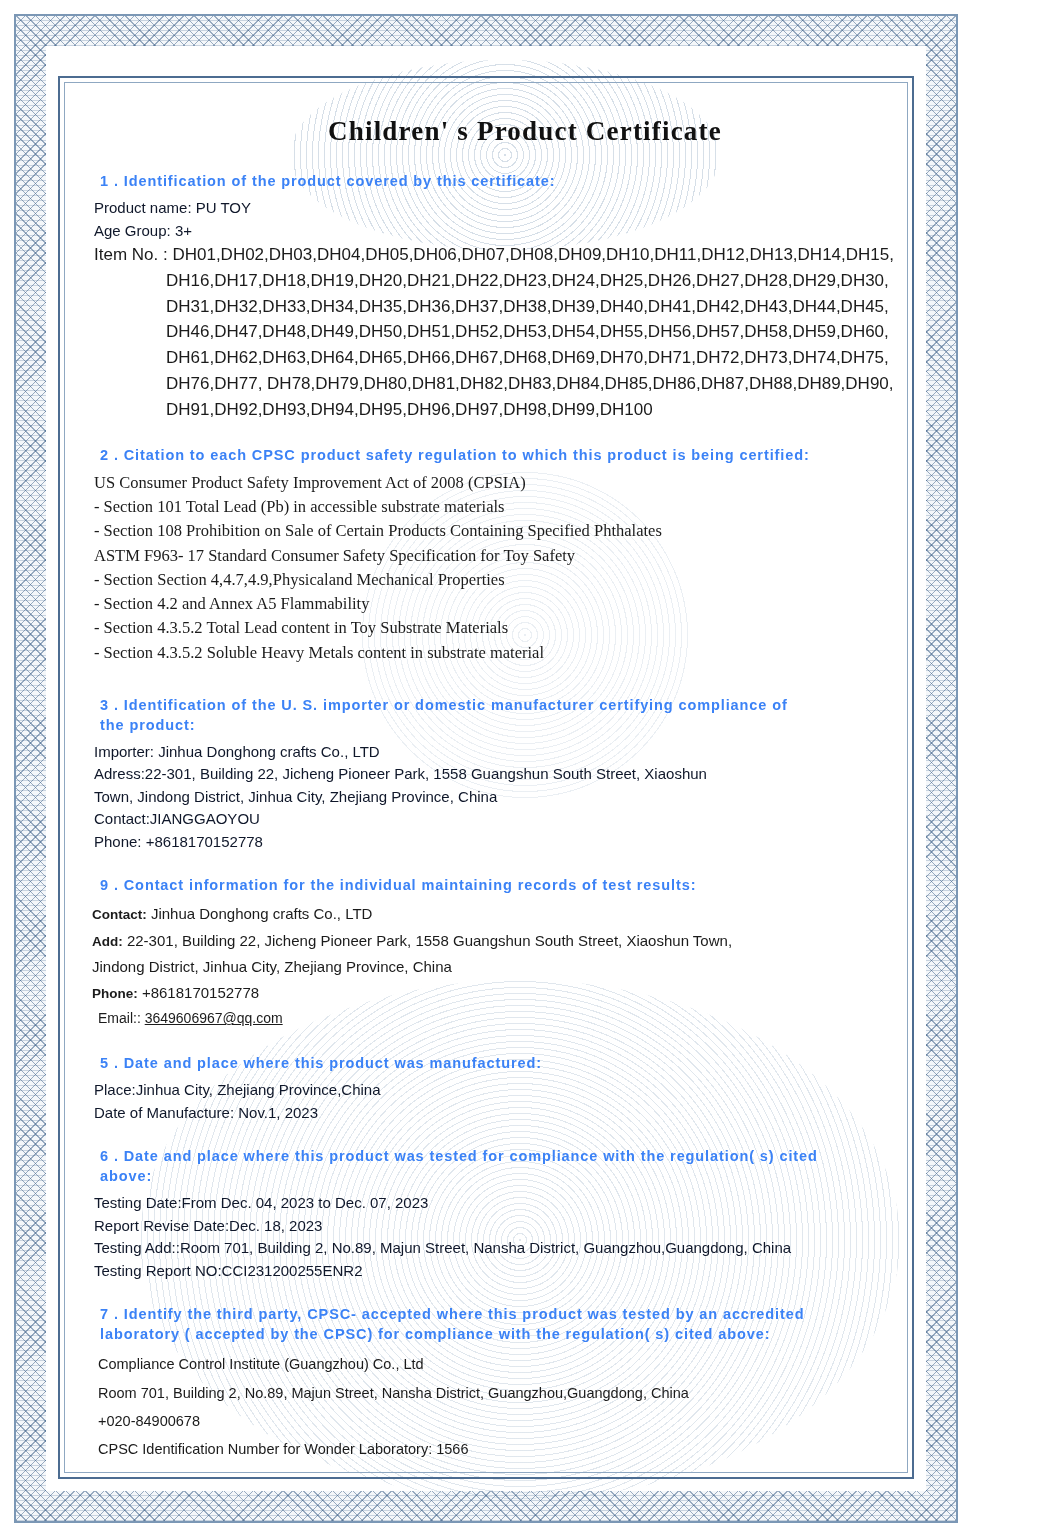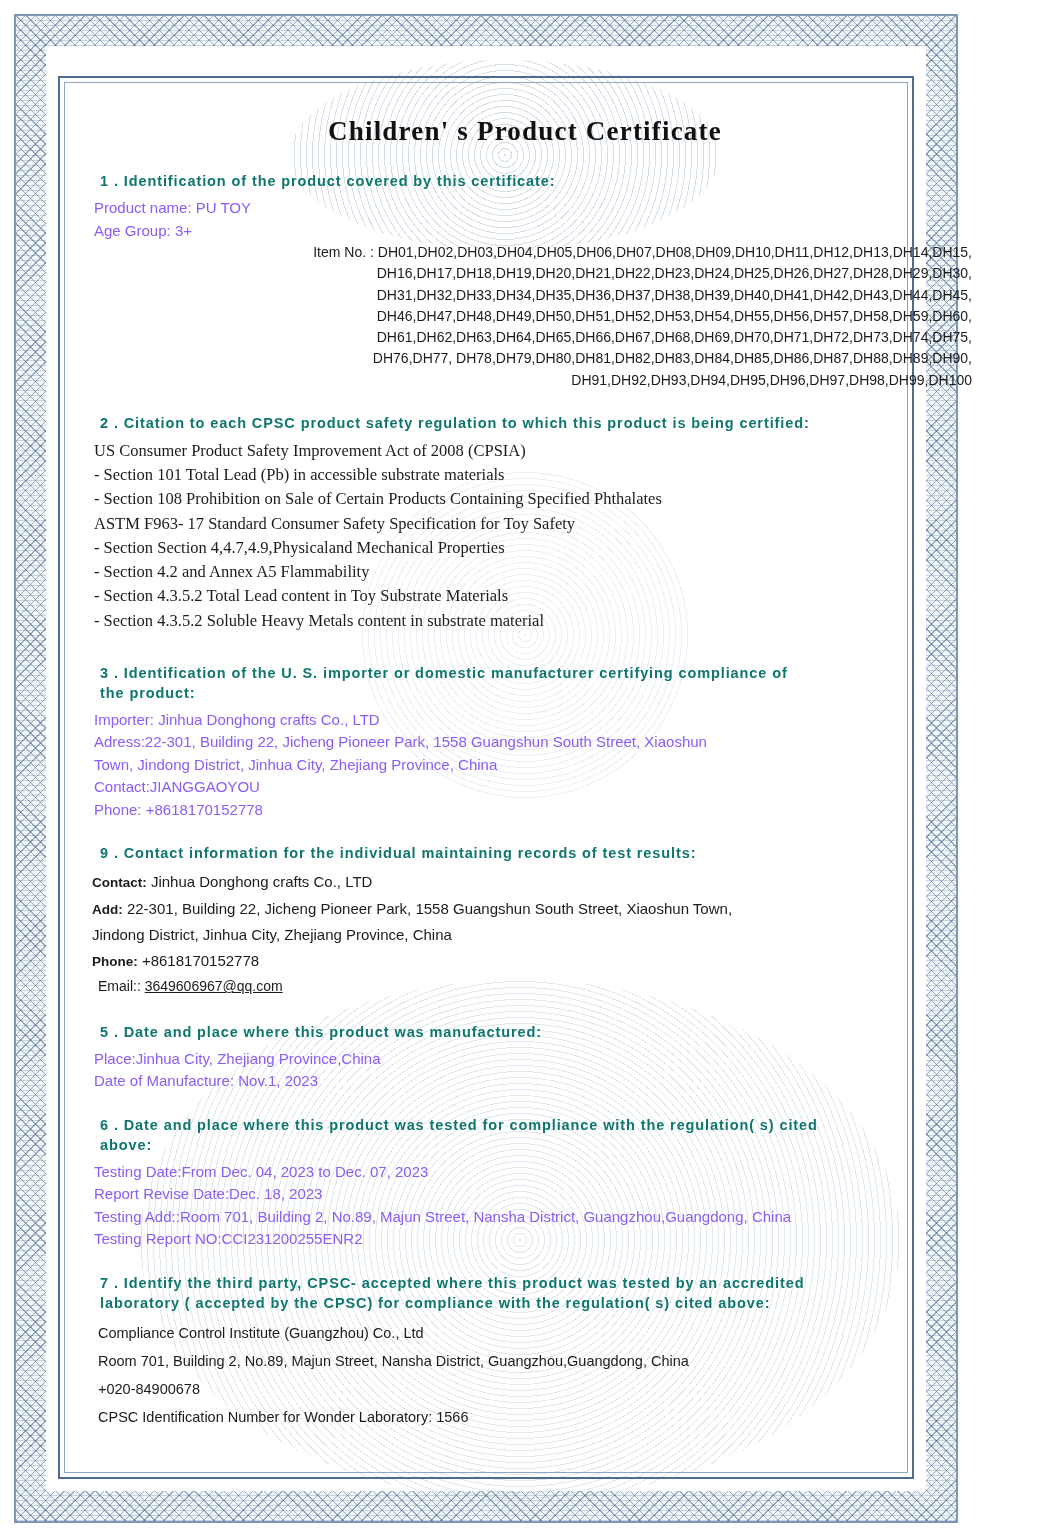--- a/index.html
+++ b/index.html
@@ -92,46 +92,45 @@
     font-size: 27px;
     letter-spacing: 1.2px;
     color: #111111;
     margin: 20px 0 26px 0;
   }
 
   .section-heading {
     font-size: 14.5px;
     font-weight: bold;
     letter-spacing: 0.9px;
-    color: #0f766e;
+    color: #3b82f6;
     margin: 0 0 8px 0;
     padding-left: 22px;
   }
   .section-heading.tight { margin-bottom: 4px; }
 
   .body-line {
     font-size: 15px;
     line-height: 1.5;
     padding-left: 16px;
-    color: #8b5cf6;
+    color: #0f172a;
     white-space: nowrap;
   }
 
   .serif {
     font-family: "Liberation Serif", serif;
     font-size: 16.5px;
     line-height: 1.47;
     padding-left: 16px;
   }
 
   .items-block {
-    font-size: 14px;
+    font-size: 17px;
     line-height: 1.52;
     padding-left: 16px;
-    text-align: right;
   }
   .items-cont {
     padding-left: 72px;
   }
 
   .block { margin-bottom: 6px; }
   .gap-md { height: 18px; }
   .gap-lg { height: 26px; }
   .small-label { font-size: 13.5px; }
   .email-line { font-size: 14px; padding-left: 20px; line-height: 1.8;}

